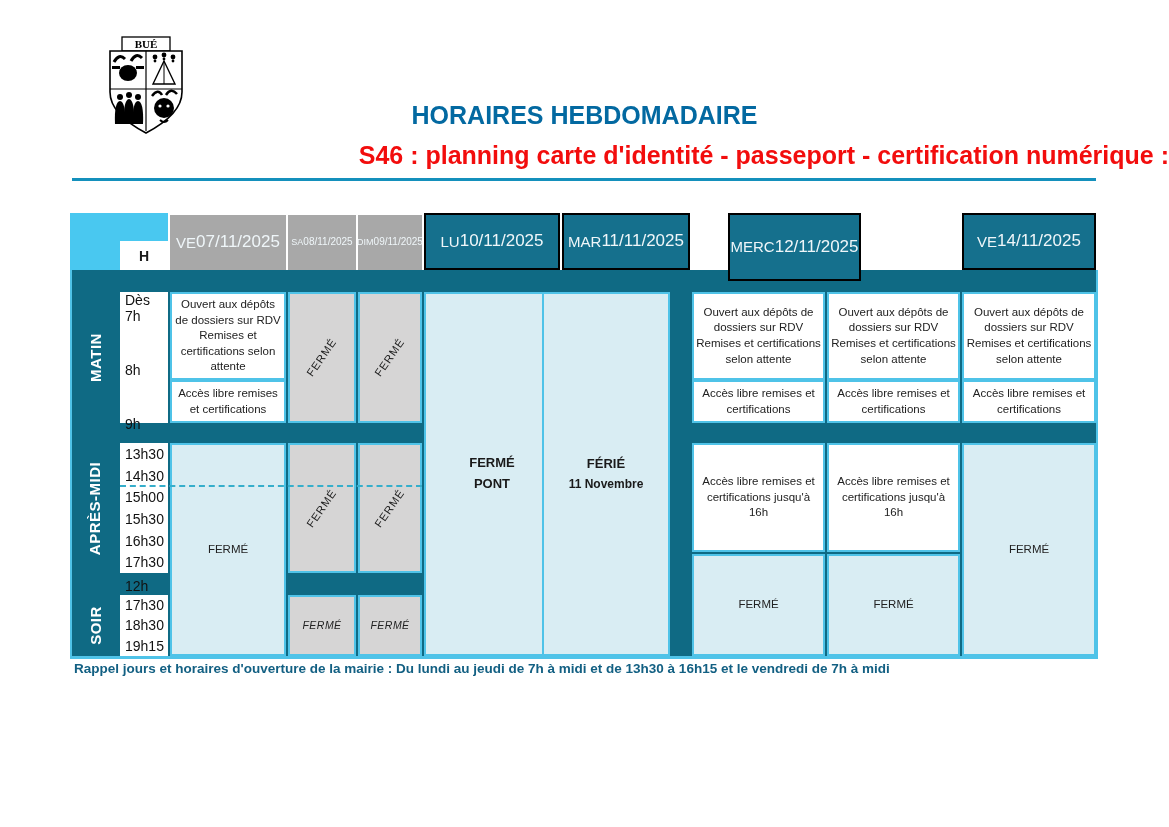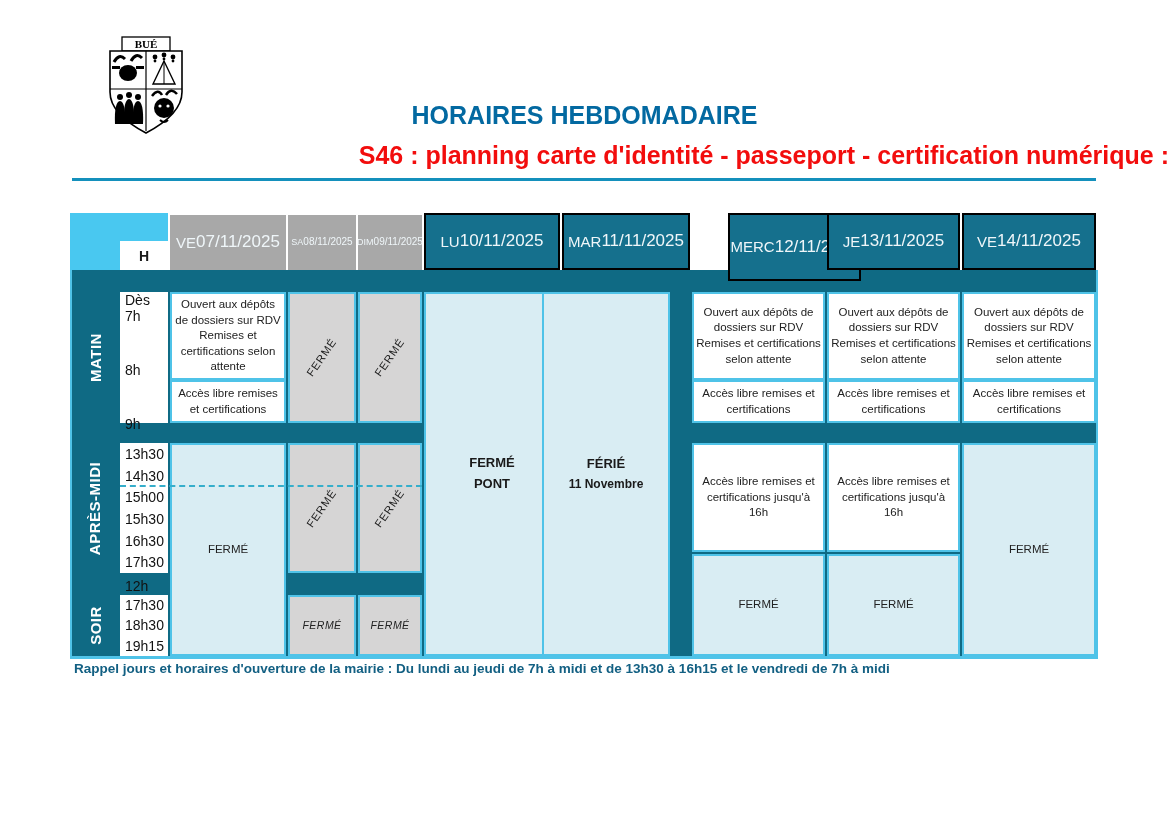--- a/index.html
+++ b/index.html
@@ -121,24 +121,20 @@
       <div class="ddate">10/11/2025</div>
     </div>
     <div class="abs dhead teal" style="left:492px;top:2px;width:128px;height:57px;">
       <div class="dlab">MAR</div>
       <div class="ddate">11/11/2025</div>
     </div>
     <div class="abs dhead teal" style="left:622px;top:2px;width:133px;height:68px;margin-left:36px;">
       <div class="dlab">MERC</div>
       <div class="ddate">12/11/2025</div>
     </div>
-    <div class="abs dhead teal" style="left:757px;top:2px;width:133px;height:57px;">
-      <div class="dlab">JE</div>
-      <div class="ddate">13/11/2025</div>
-    </div>
     <div class="abs dhead teal" style="left:892px;top:2px;width:134px;height:57px;">
       <div class="dlab">VE</div>
       <div class="ddate">14/11/2025</div>
     </div>
 
     <div class="abs seclab" style="left:0;top:81px;width:50px;height:131px;">
         <span>MATIN</span>
       </div>
     <div class="abs seclab" style="left:0;top:232px;width:50px;height:130px;">
         <span>APRÈS-MIDI</span>

